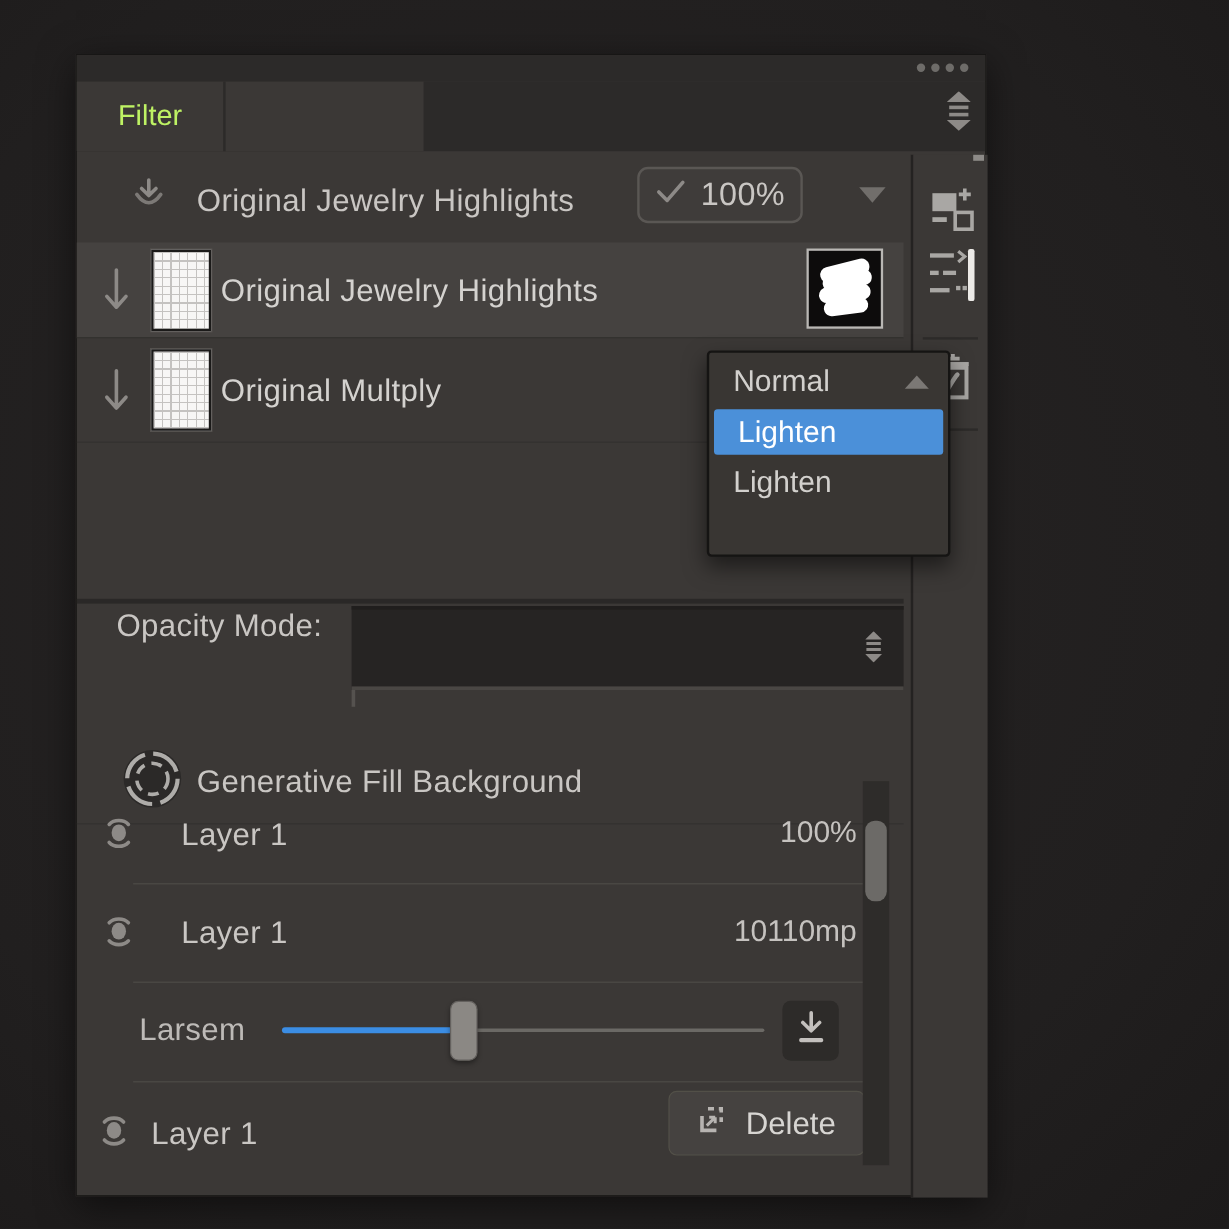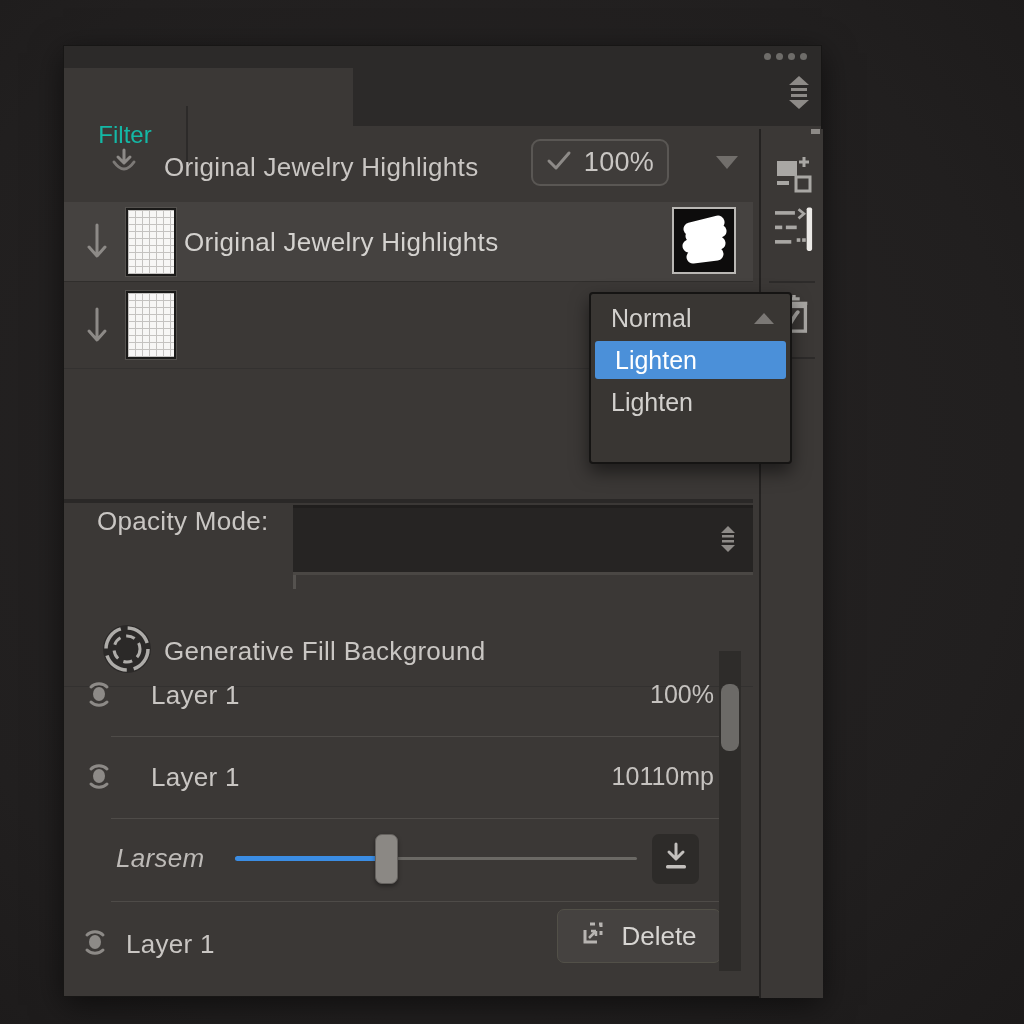--- a/index.html
+++ b/index.html
@@ -7,31 +7,31 @@
     font-family:"Liberation Sans", sans-serif; }
   .stage { position:relative; width:1024px; height:1024px;
     background:radial-gradient(ellipse at 45% 45%, #272424 0%, #211f1f 70%, #1c1a1a 100%); }
 
   .panel { position:absolute; left:63px; top:45px; width:759px; height:952px;
     background:#3b3836; border:1px solid #171615; box-shadow:0 8px 30px rgba(0,0,0,.55); }
 
   .abs { position:absolute; }
   .txt { color:#c9c6c3; font-size:25px; letter-spacing:.3px; white-space:nowrap; }
   .txt-bright { color:#d4d2cf; }
-  .txt-dim { color:#bdbab7;font-style:italic; }
+  .txt-dim { color:#bdbab7; }
 
   
   .titlebar { position:absolute; left:0; top:0; width:100%; height:22px; background:#2c2a29; }
   .dots { position:absolute; right:14px; top:7px; display:flex; gap:5px; }
   .dots i { width:7px; height:7px; border-radius:50%; background:#6e6c69; }
 
   
   .tabbar { position:absolute; left:0; top:22px; width:100%; height:58px; background:#2c2a29; }
   .tabgroup { position:absolute; left:0; top:0; width:289px; height:58px; background:#3b3836; display:flex; }
-  .tab { height:100%; display:flex; align-items:center; justify-content:center; color:#14b8a6; font-size:24px;margin-top:38px; }
+  .tab { height:100%; display:flex; align-items:center; justify-content:center; color:#bef264; font-size:24px; }
   .tab-filter { width:124px; border-right:2px solid #2c2a29; }
   .tab-active { width:163px; height:68px; background:#3b3836; box-shadow:2px 0 4px rgba(0,0,0,.25); }
 
   
   svg .ln { stroke:#8d8a87; stroke-width:3; fill:none; stroke-linecap:round; stroke-linejoin:round; }
   svg .fl { fill:#8d8a87; }
 
   
   .opacity-box { position:absolute; left:467px; top:93px; width:138px; height:47px;
     background:#3f3c3a; border:2px solid #5a5754; border-radius:9px;
@@ -156,20 +156,21 @@
       </div>
     </div>
 
     <div class="lrow row-norm" style="top:236px; height:87px;">
       <div class="abs" style="left:22px; top:24px;">
         <svg width="22" height="38" viewBox="0 0 22 38">
             <path class="ln" d="M11 3 V32 M3 25 L11 34 L19 25"></path>
           </svg>
       </div>
       <div class="thumb" style="left:62px; top:9px;"></div>
+      <div class="txt txt-bright abs" style="left:120px; top:28px; font-size:26px;">Original Multply</div>
     </div>
 
     <div class="dropdown">
       <div class="dd-item">
         <span>Normal</span>
         <span class="caret-up"></span>
       </div>
       <div class="dd-item dd-item-sel">
         <span>Lighten</span>
       </div>

